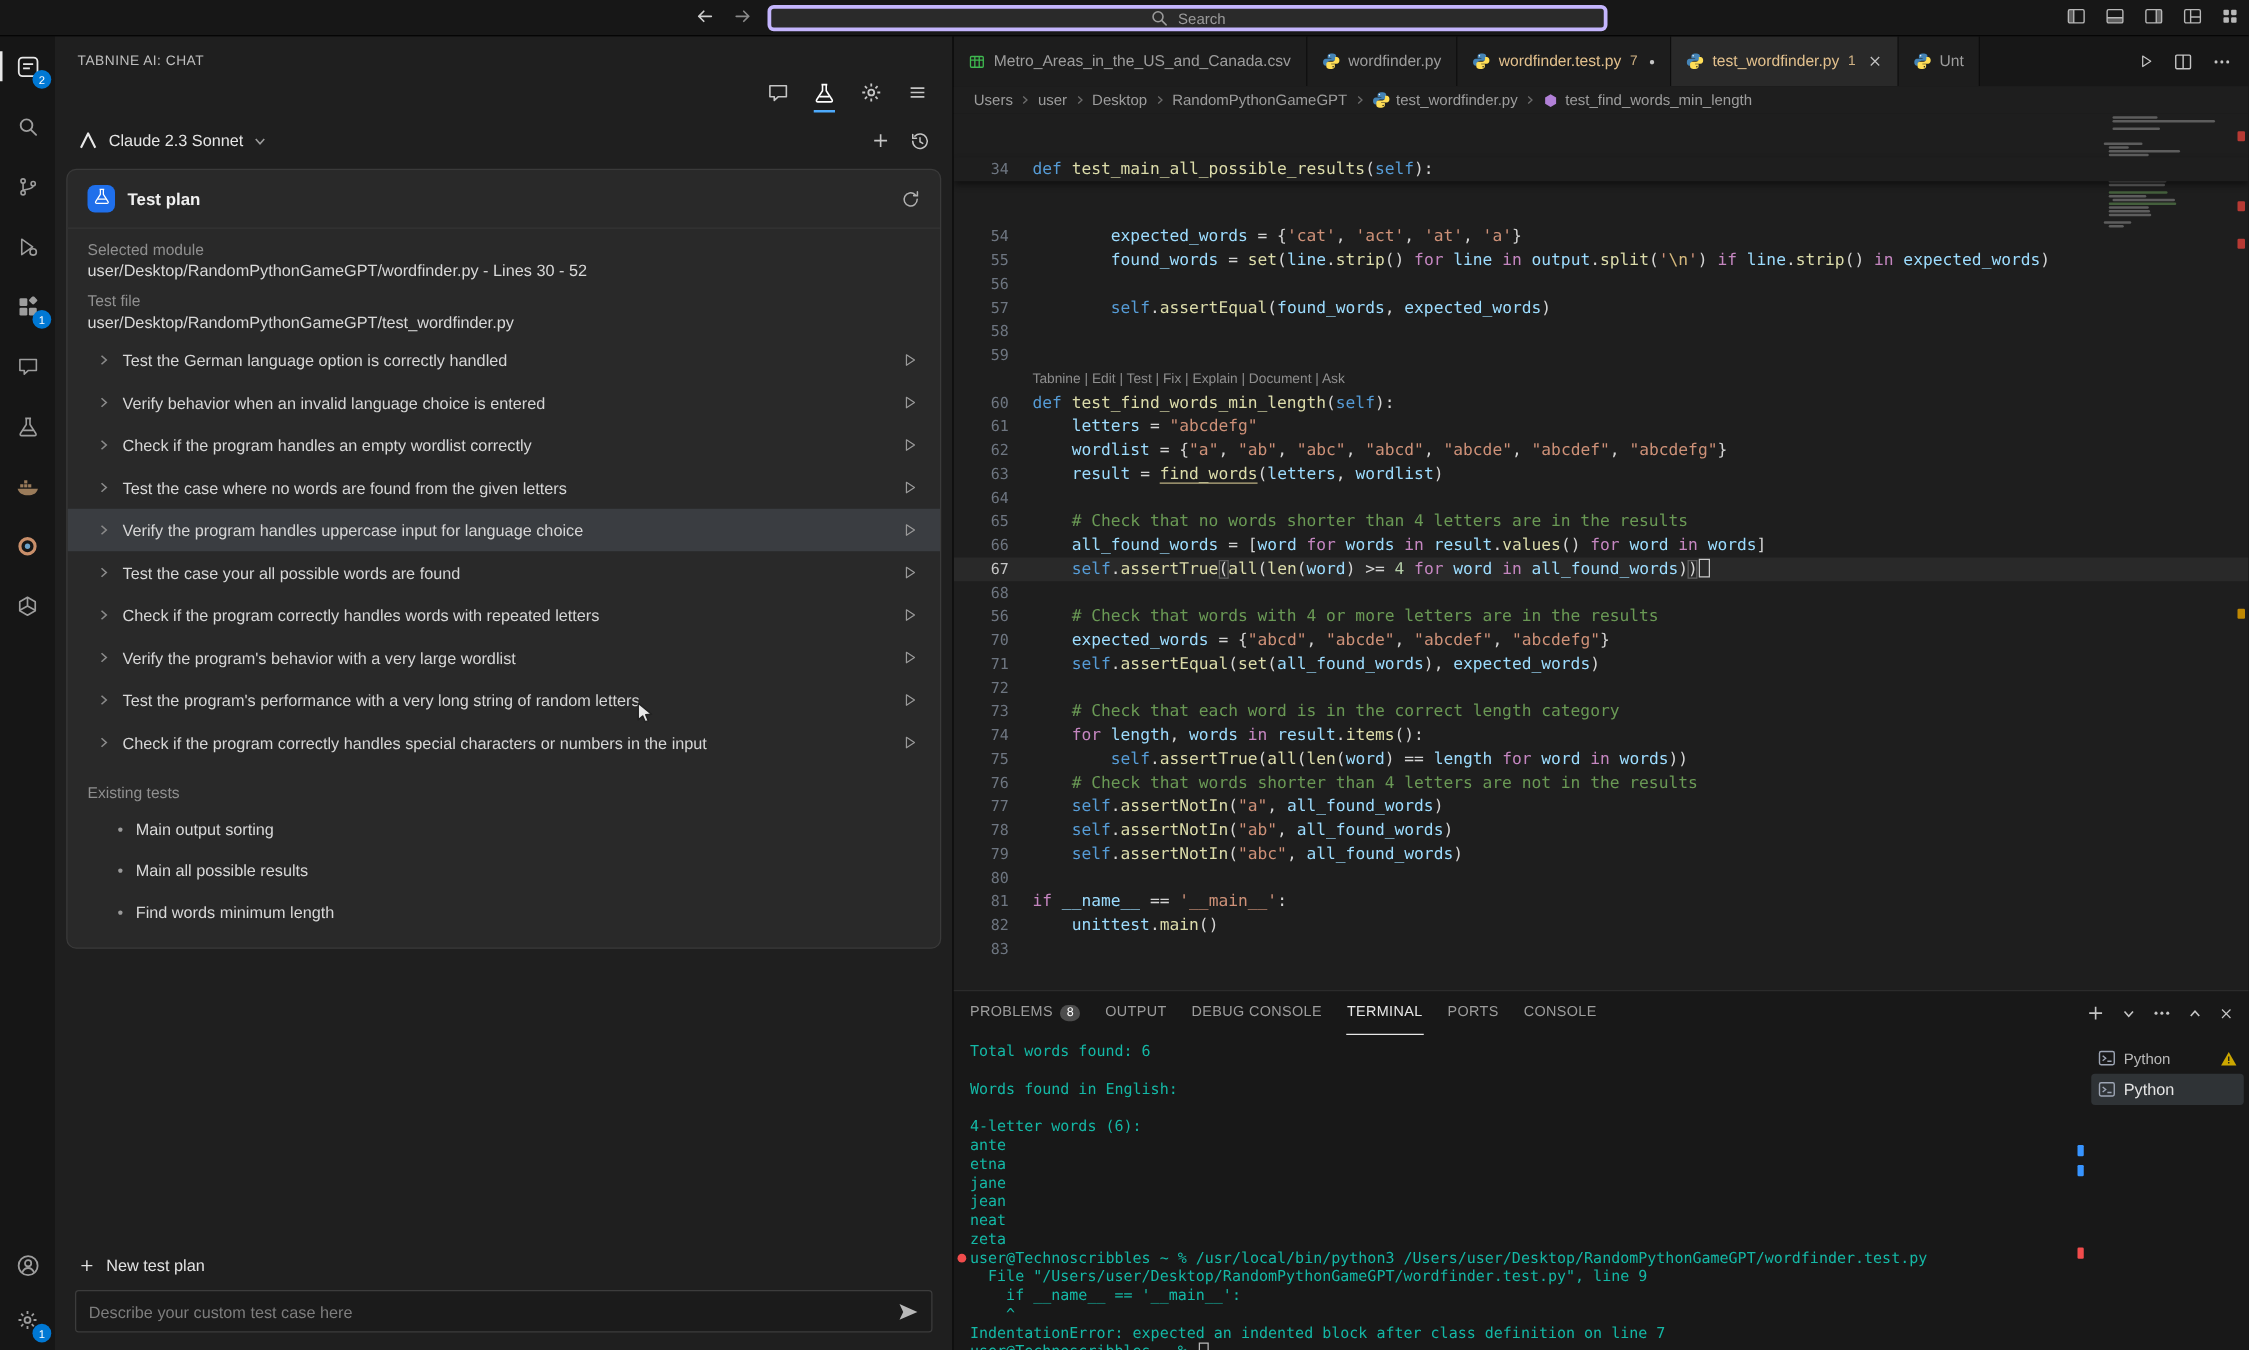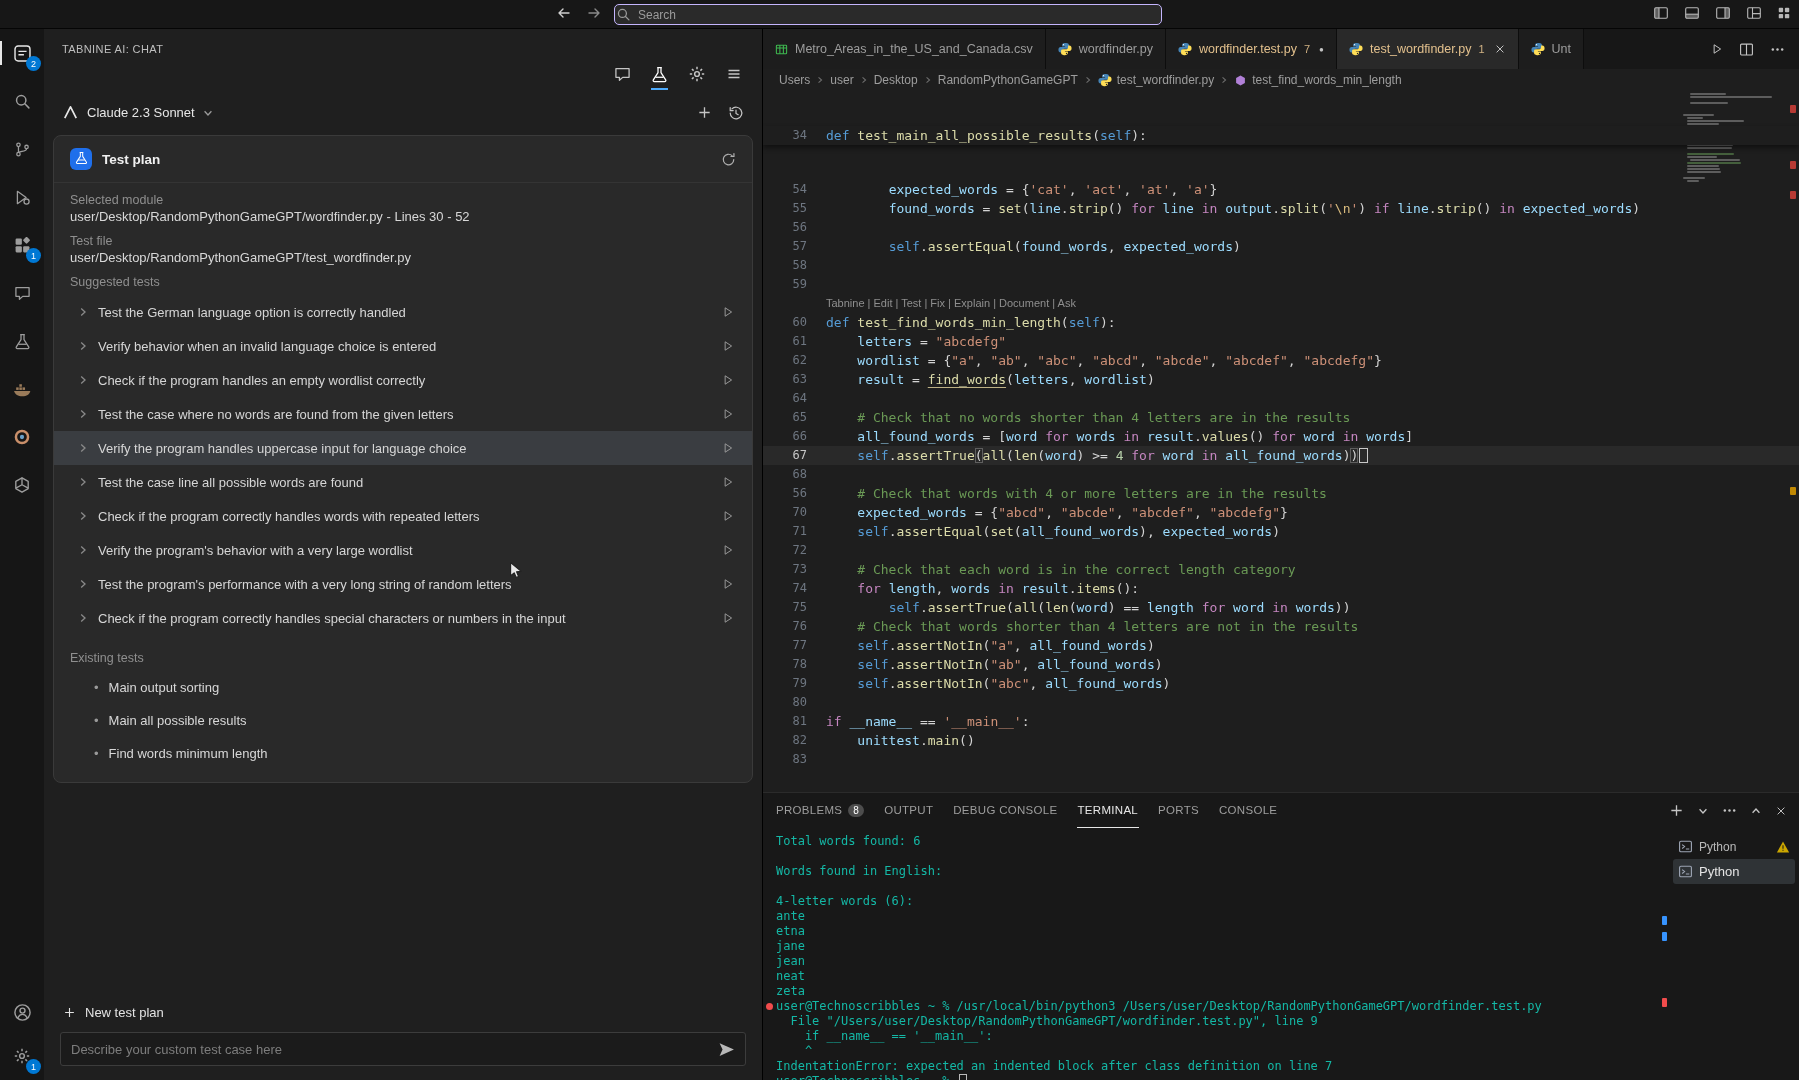--- a/index.html
+++ b/index.html
@@ -3,22 +3,22 @@
 <meta charset="utf-8">
 <style>
 *{margin:0;padding:0;box-sizing:border-box;}
 html,body{width:1799px;height:1080px;overflow:hidden;background:#141414;
   font-family:"Liberation Sans",sans-serif;color:#cccccc;}
 .window{position:relative;width:1799px;height:1080px;background:#1a1a1a;}
 
 
 .titlebar{position:relative;height:29px;background:#171717;border-bottom:1px solid #050505;}
 .nav-ic{position:absolute;top:5px;color:#cfcfcf;cursor:default;}
-.searchbox{position:absolute;left:614px;top:4px;width:548px;height:21px;background:#2a2a2a;
-  border:1px solid #c4b5fd;border-radius:5px;display:flex;align-items:center;
+.searchbox{position:absolute;left:614px;top:4px;width:672px;height:21px;background:#2a2a2a;
+  border:3px solid #c4b5fd;border-radius:5px;display:flex;align-items:center;justify-content:center;
   gap:6px;color:#9b9b9b;font-size:12px;}
 .tb-icons{position:absolute;right:8px;top:5px;display:flex;gap:15px;align-items:center;color:#b8b8b8;}
 
 
 .main{display:flex;height:1051px;}
 
 
 .activitybar{width:44px;background:#161616;display:flex;flex-direction:column;align-items:center;
   padding:8px 0 8px;flex:none;}
 .ab-group{display:flex;flex-direction:column;gap:16px;align-items:center;}
@@ -379,21 +379,20 @@
               <svg width="15" height="15" viewBox="0 0 16 16" fill="none" stroke="currentColor" stroke-width="1.3" stroke-linecap="round">
                 <path d="M13.6 8A5.6 5.6 0 1 1 11.8 3.9"></path>
                 <path d="M13.8 1.6v3.2h-3.2"></path>
               </svg>
             </span>
         </div>
         <div class="sec-label">Selected module</div>
         <div class="sec-value">user/Desktop/RandomPythonGameGPT/wordfinder.py  -  Lines 30 - 52</div>
         <div class="sec-label">Test file</div>
         <div class="sec-value">user/Desktop/RandomPythonGameGPT/test_wordfinder.py</div>
-        <div class="sec-label" style="margin-bottom:6px">Suggested tests</div>
         <div>
             <div class="stest">
               <span class="icn">
                 <svg width="10" height="10" viewBox="0 0 10 10" fill="none" stroke="currentColor" stroke-width="1.3">
                   <path d="M3.2 1.6L7 5 3.2 8.4"></path>
                 </svg>
               </span>
               <span class="stest-label">Test the German language option is correctly handled</span>
               <span class="icn play">
                 <svg width="12" height="12" viewBox="0 0 16 16" fill="none" stroke="currentColor" stroke-width="1.3" stroke-linejoin="round">
@@ -452,21 +451,21 @@
                   <path d="M4.2 2.4l8.6 5.6-8.6 5.6z"></path>
                 </svg>
               </span>
             </div>
             <div class="stest">
               <span class="icn">
                 <svg width="10" height="10" viewBox="0 0 10 10" fill="none" stroke="currentColor" stroke-width="1.3">
                   <path d="M3.2 1.6L7 5 3.2 8.4"></path>
                 </svg>
               </span>
-              <span class="stest-label">Test the case line all possible words are found</span>
+              <span class="stest-label">Test the case your all possible words are found</span>
               <span class="icn play">
                 <svg width="12" height="12" viewBox="0 0 16 16" fill="none" stroke="currentColor" stroke-width="1.3" stroke-linejoin="round">
                   <path d="M4.2 2.4l8.6 5.6-8.6 5.6z"></path>
                 </svg>
               </span>
             </div>
             <div class="stest">
               <span class="icn">
                 <svg width="10" height="10" viewBox="0 0 10 10" fill="none" stroke="currentColor" stroke-width="1.3">
                   <path d="M3.2 1.6L7 5 3.2 8.4"></path>

